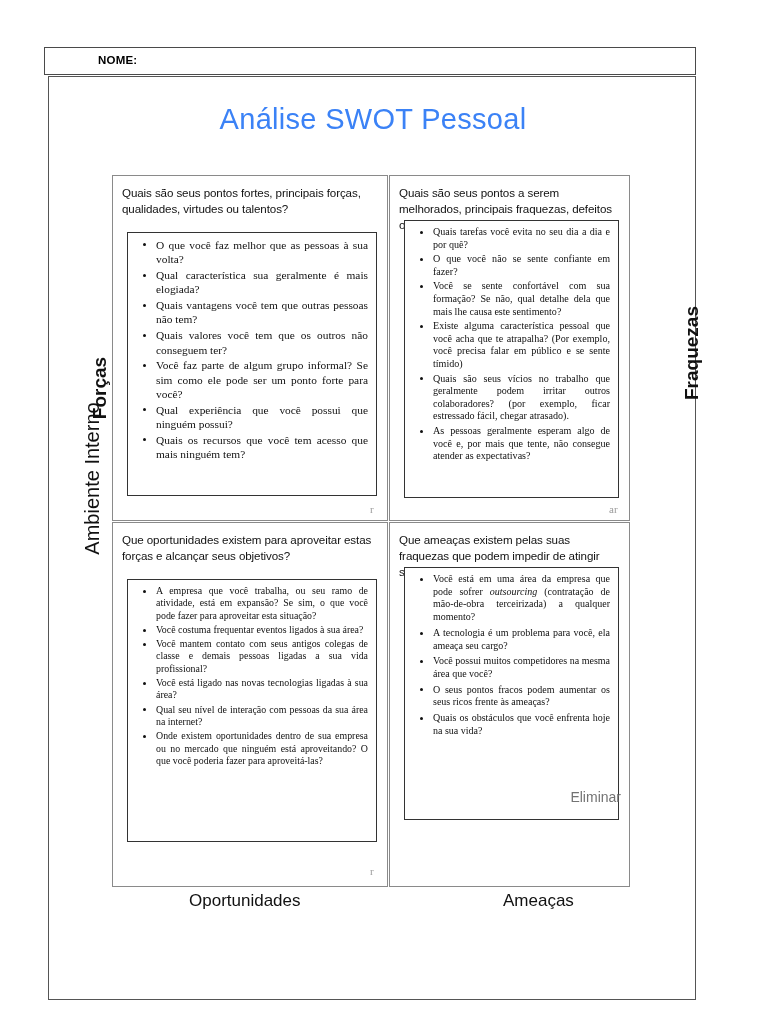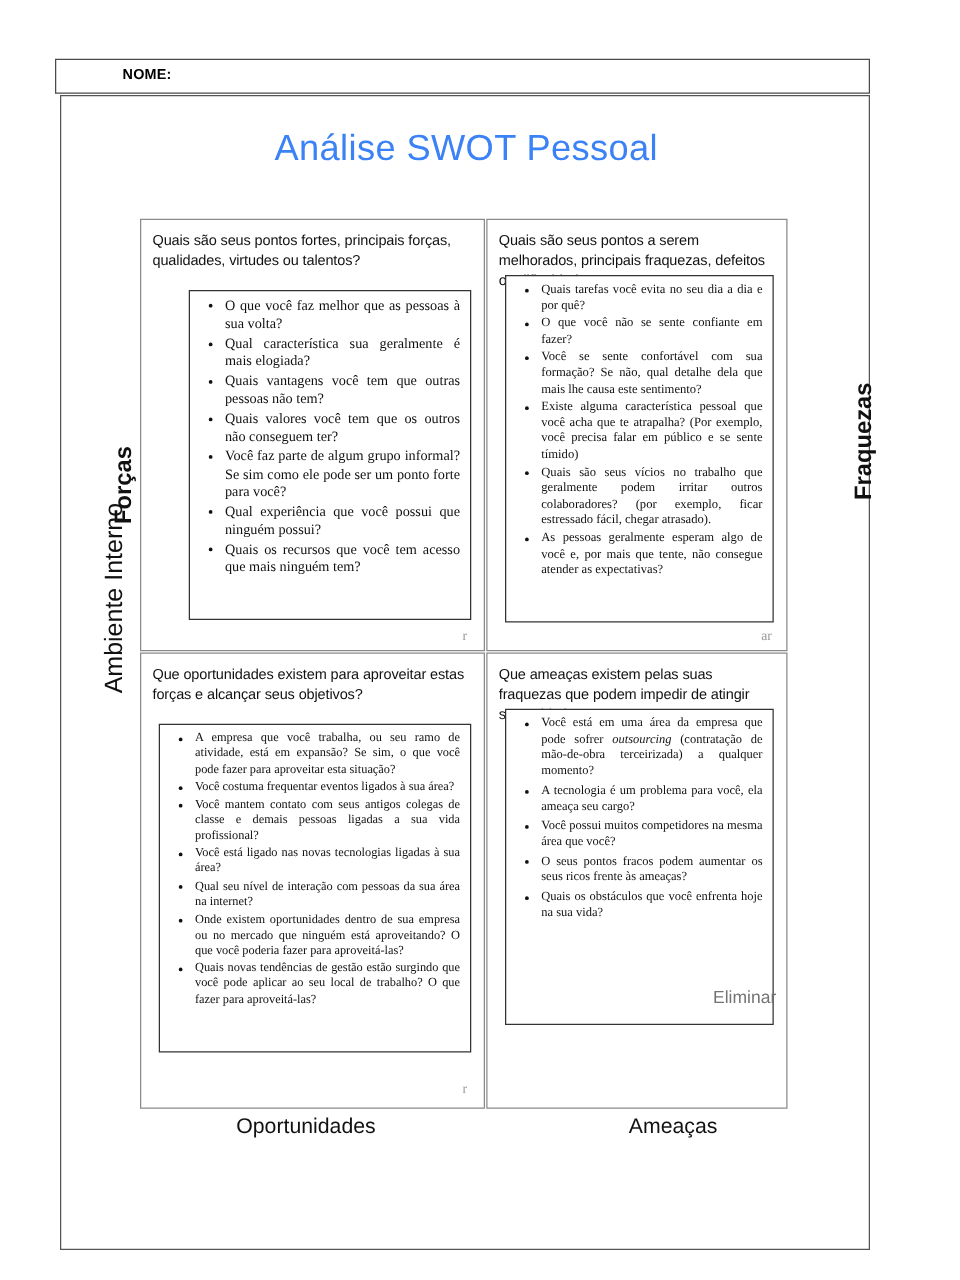--- a/index.html
+++ b/index.html
@@ -128,21 +128,21 @@
   
   .inner-box {
     position: absolute;
     left: 14px;
     right: 10px;
     box-sizing: border-box;
     border: 1px solid #333333;
     background: #ffffff;
     padding: 5px 6px 6px 6px;
   }
-  .q-str .inner-box { top: 56px;  bottom: 24px; margin-left: 24px; }
+  .q-str .inner-box { top: 56px;  bottom: 24px; }
   .q-wea .inner-box { top: 44px;  bottom: 22px; }
   .q-opp .inner-box { top: 56px;  bottom: 44px; }
   .q-thr .inner-box { top: 44px;  bottom: 66px; }
 
   ul.bullets {
     margin: 0;
     padding: 0 2px 0 22px;
     list-style: none;
   }
   ul.bullets li {
@@ -253,21 +253,20 @@
       <div class="quad q-opp">
         <div class="quad-head">Que oportunidades existem para aproveitar estas forças e alcançar seus objetivos?</div>
         <div class="inner-box">
           <ul class="bullets">
               <li>A empresa que você trabalha, ou seu ramo de atividade, está em expansão? Se sim, o que você pode fazer para aproveitar esta situação?</li>
               <li>Você costuma frequentar eventos ligados à sua área?</li>
               <li>Você mantem contato com seus antigos colegas de classe e demais pessoas ligadas a sua vida profissional?</li>
               <li>Você está ligado nas novas tecnologias ligadas à sua área?</li>
               <li>Qual seu nível de interação com pessoas da sua área na internet?</li>
               <li>Onde existem oportunidades dentro de sua empresa ou no mercado que ninguém está aproveitando? O que você poderia fazer para aproveitá-las?</li>
-              <li>Quais novas tendências de gestão estão surgindo que você pode aplicar ao seu local de trabalho? O que fazer para aproveitá-las?</li>
             </ul>
         </div>
       </div>
 
       <div class="quad q-thr">
         <div class="quad-head">Que ameaças existem pelas suas fraquezas que podem impedir de atingir seus objetivos?</div>
         <div class="inner-box">
           <ul class="bullets">
               <li>Você está em uma área da empresa que pode sofrer <i>outsourcing</i> (contratação de mão-de-obra terceirizada) a qualquer momento?</li>
               <li>A tecnologia é um problema para você, ela ameaça seu cargo?</li>

